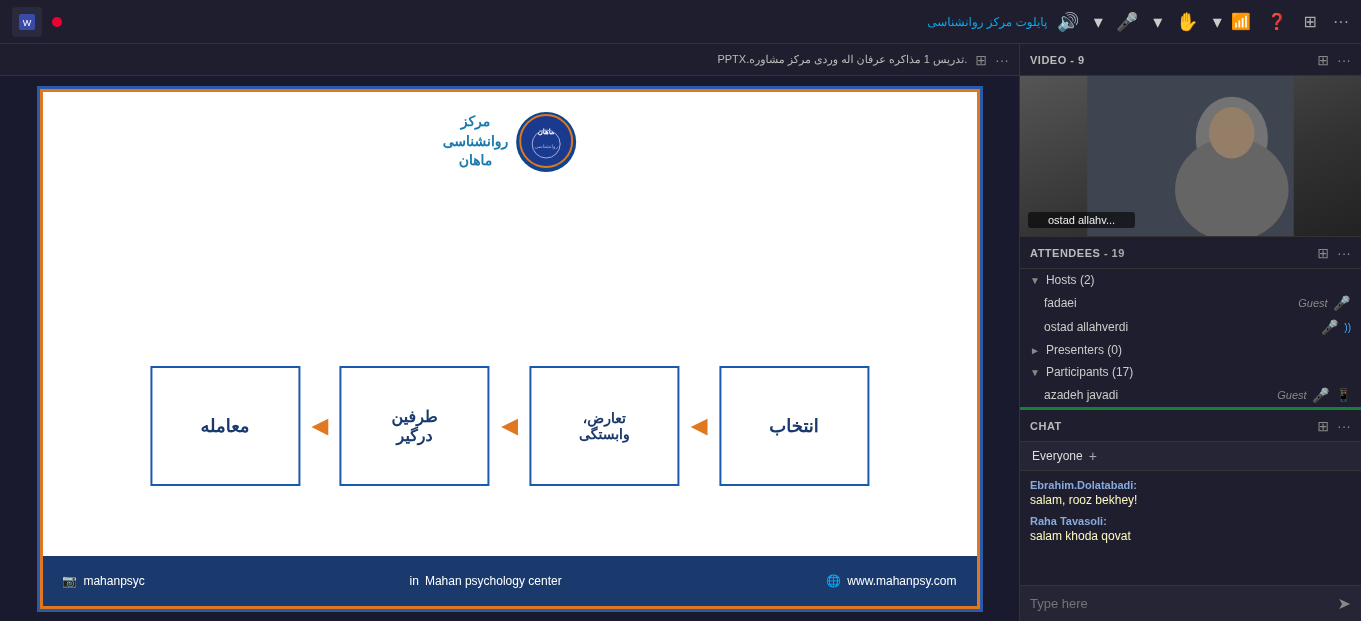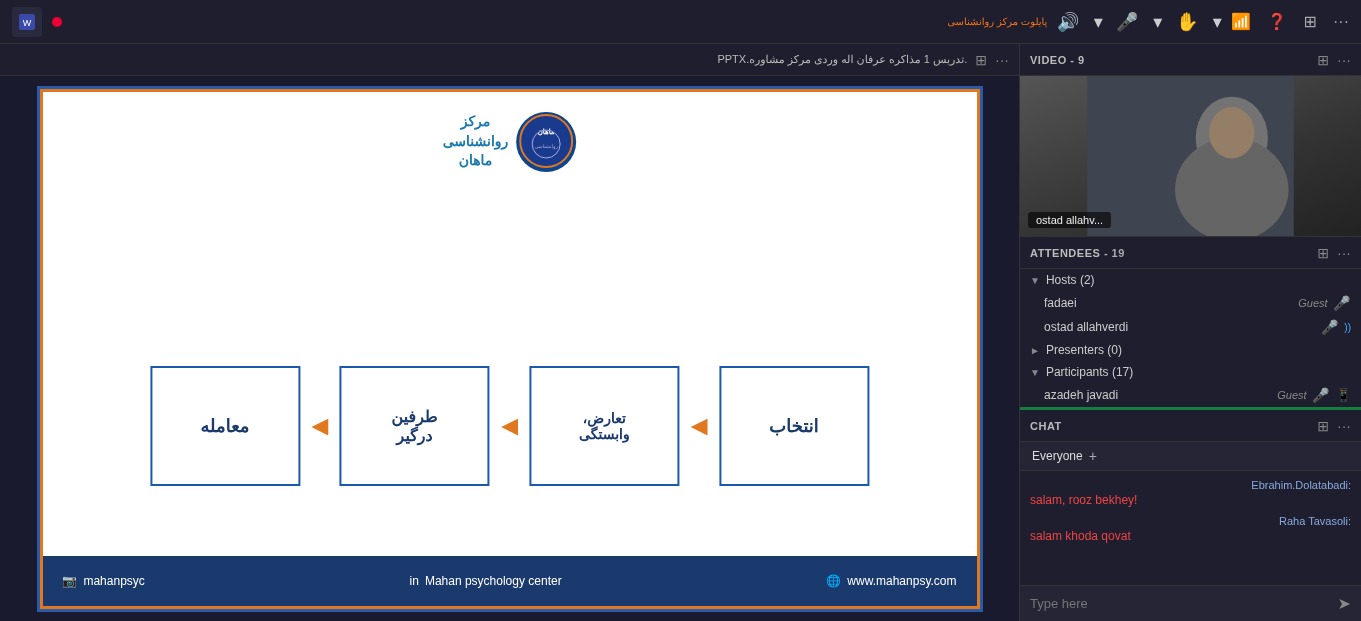--- a/index.html
+++ b/index.html
@@ -17,22 +17,22 @@
       flex-shrink: 0;
     }
     .top-bar-logo {
       width: 30px; height: 30px;
       background: #2a2a3e;
       border-radius: 4px;
       display: flex; align-items: center; justify-content: center;
       color: #aaa; font-size: 12px;
     }
     .top-bar-title {
-      color: #f97316;
-      font-size: 10px;
+      color: #0ea5e9;
+      font-size: 12px;
       direction: rtl;
       flex: 1;
     }
     .top-bar-controls {
       display: flex; align-items: center; gap: 14px;
       color: #ccc;
     }
     .top-bar-controls span {
       cursor: pointer;
       display: flex; align-items: center; gap: 4px;
@@ -252,21 +252,21 @@
       font-size: 60px;
       color: #888;
     }
     .video-label {
       position: absolute;
       bottom: 8px;
       left: 8px;
       background: rgba(0,0,0,0.6);
       color: #eee;
       font-size: 11px;
-      padding: 2px 8px;
+      padding: 2px 20px;
       border-radius: 3px;
     }
 
     
     .attendees-section {
       flex: 0 0 auto;
       max-height: 220px;
       overflow-y: auto;
       border-bottom: 3px solid #15803d;
     }
@@ -330,28 +330,27 @@
       background: #1e1e2e;
     }
     .chat-messages::-webkit-scrollbar { width: 6px; }
     .chat-messages::-webkit-scrollbar-thumb { background: #444; }
 
     .chat-msg {
       margin-bottom: 8px;
     }
     .chat-msg-name {
       font-size: 11px;
-      font-weight: normal;
+      font-weight: bold;
       color: #88aadd;
       margin-bottom: 2px;
-      text-align: right;
     }
     .chat-msg-text {
       font-size: 12px;
-      color: #ef4444;
+      color: #fef9c3;
     }
 
     .chat-input-area {
       height: 36px;
       background: #252535;
       border-top: 1px solid #333;
       display: flex;
       align-items: center;
       padding: 0 10px;
       gap: 8px;

